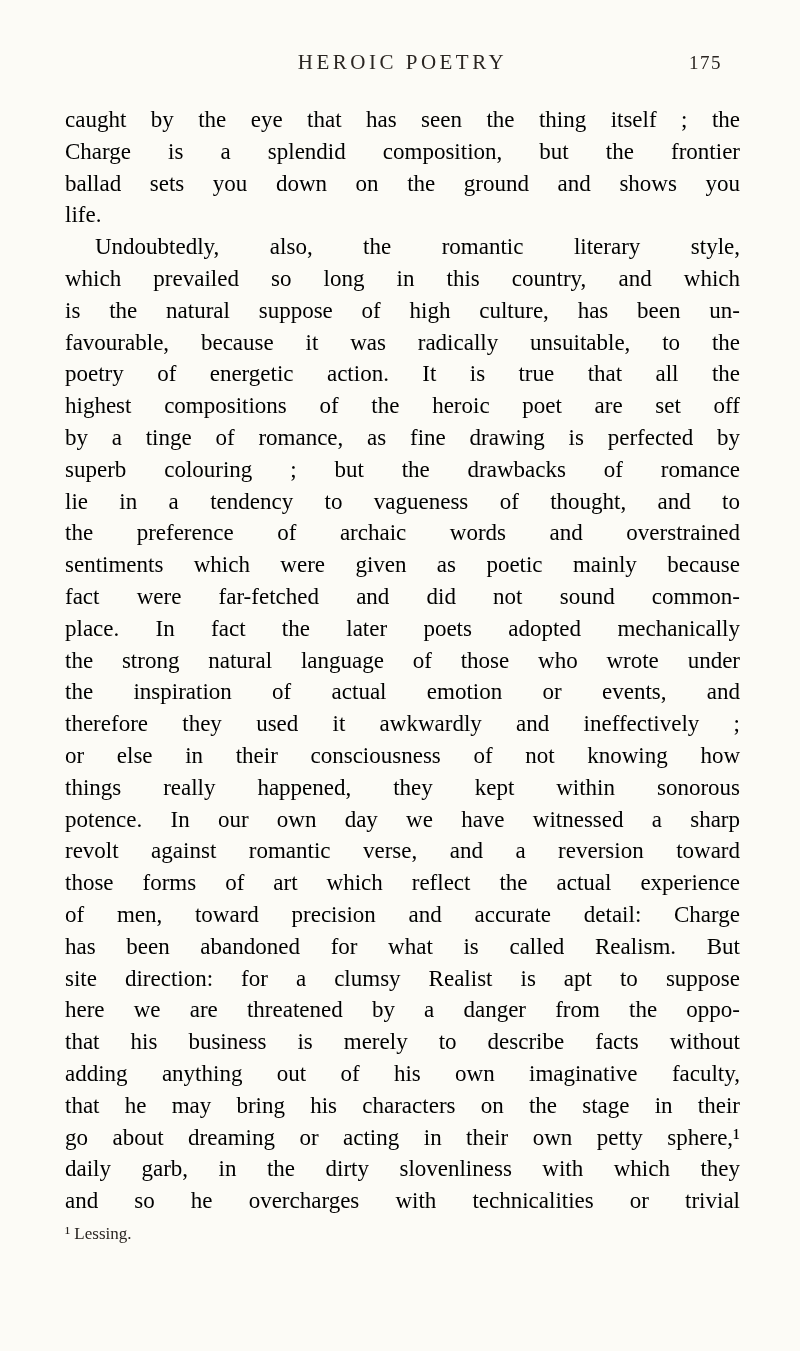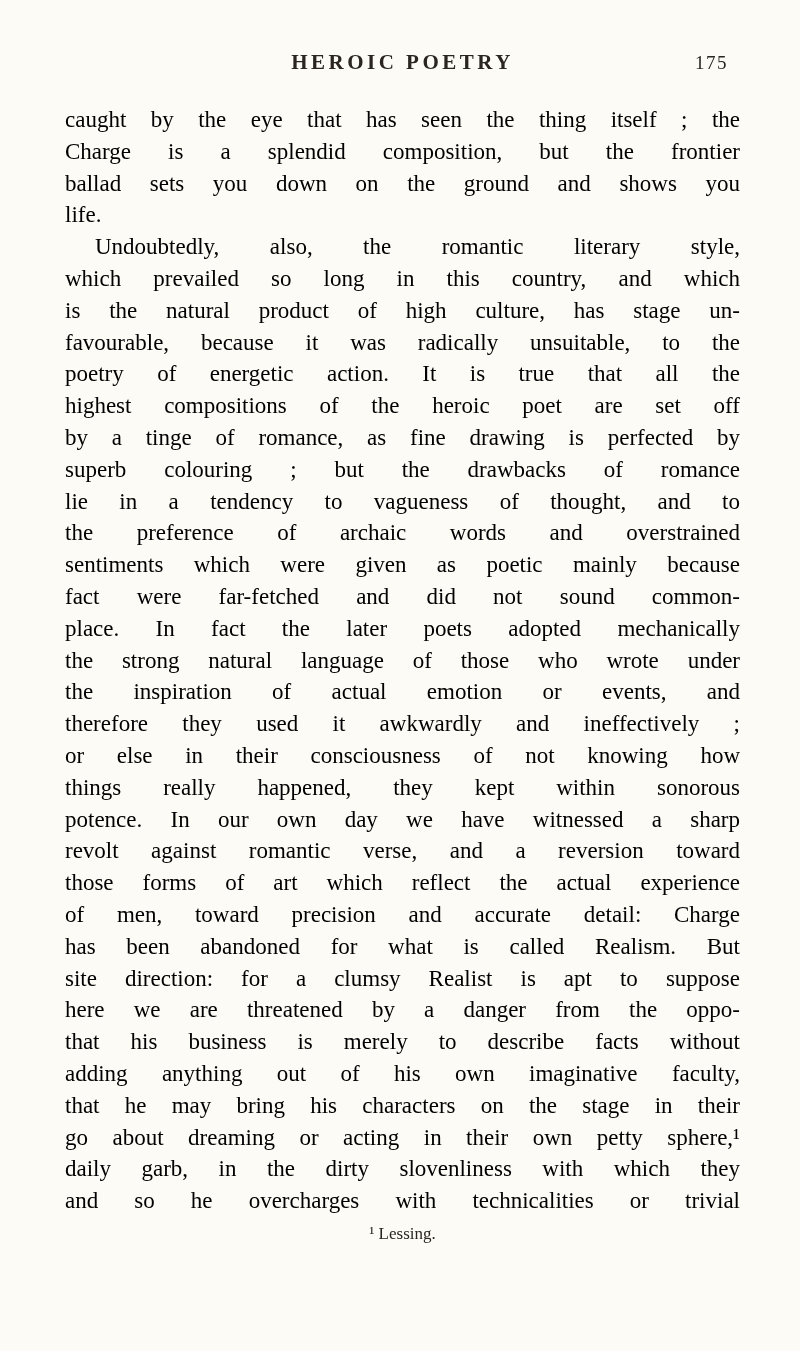--- a/index.html
+++ b/index.html
@@ -21,26 +21,26 @@
   .header {
     position: relative;
     height: 32px;
     margin-bottom: 22px;
     width: 675px;
   }
   .header-title {
     text-align: center;
     font-size: 21px;
     letter-spacing: 3.5px;
-    font-weight: 700;
+    font-weight: 400;
     color: #2a2521;
   }
   .page-number {
     position: absolute;
-    right: 12px;
+    right: 18px;
     top: 2px;
     font-size: 19px;
     letter-spacing: 1.5px;
     color: #2a2521;
   }
   .text-body {
     width: 675px;
   }
   .line {
     font-size: 23px;
@@ -50,21 +50,21 @@
   }
   .line.just {
     text-align: justify;
     text-align-last: justify;
   }
   .line.ind {
     text-indent: 30px;
   }
   .footnote {
     width: 675px;
-    text-align: center;
+    text-align: left;
     font-size: 17px;
     margin-top: 7px;
     color: #2a2521;
   }
 </style>
 </head>
 <body>
 
 <div class="page">
   <div class="header">
@@ -72,21 +72,21 @@
     <div class="page-number">175</div>
   </div>
 
   <div class="text-body">
       <div class="line just">caught by the eye that has seen the thing itself ; the</div>
       <div class="line just">Charge is a splendid composition, but the frontier</div>
       <div class="line just">ballad sets you down on the ground and shows you</div>
       <div class="line">life.</div>
       <div class="line just ind">Undoubtedly, also, the romantic literary style,</div>
       <div class="line just">which prevailed so long in this country, and which</div>
-      <div class="line just">is the natural product of high culture, has stage un-</div>
+      <div class="line just">is the natural suppose of high culture, has been un-</div>
       <div class="line just">favourable, because it was radically unsuitable, to the</div>
       <div class="line just">poetry of energetic action. It is true that all the</div>
       <div class="line just">highest compositions of the heroic poet are set off</div>
       <div class="line just">by a tinge of romance, as fine drawing is perfected by</div>
       <div class="line just">superb colouring ; but the drawbacks of romance</div>
       <div class="line just">lie in a tendency to vagueness of thought, and to</div>
       <div class="line just">the preference of archaic words and overstrained</div>
       <div class="line just">sentiments which were given as poetic mainly because</div>
       <div class="line just">fact were far-fetched and did not sound common-</div>
       <div class="line just">place. In fact the later poets adopted mechanically</div>

